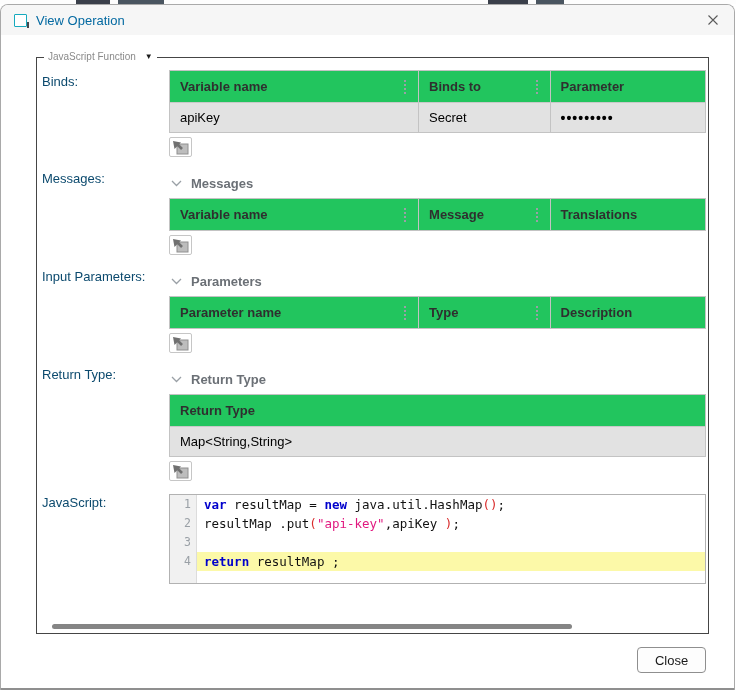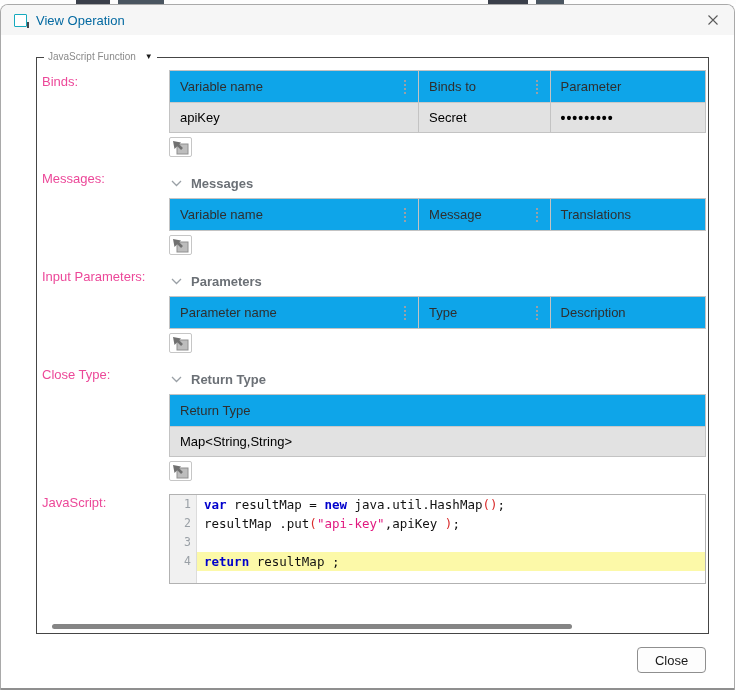--- a/index.html
+++ b/index.html
@@ -41,31 +41,31 @@
     border:1px solid #454545;
     padding:12px 0 16px 4px;
   }
   .legend {
     position:absolute; top:-8px; left:7px; background:#fff; padding:0 4px;
     font-size:10px; color:#8a8a8a; display:flex; align-items:center; line-height:13px;
   }
   .legend .caret { color:#1b1b1b; font-size:8px; margin-left:9px; }
 
   .section-row { display:flex; align-items:flex-start; }
-  .row-label { width:128px; flex:none; font-size:13px; color:#ec4899; padding:4px 0 0 1px; }
+  .row-label { width:128px; flex:none; font-size:13px; color:#0c4a6e; padding:4px 0 0 1px; }
   .section-content { width:537px; }
   .section-header { display:flex; align-items:center; padding:9px 0 7px 2px; }
   .chevron { margin-right:9px; display:flex; }
   .section-title { font-size:13px; font-weight:bold; color:#6b7076; }
 
   .grid { width:537px; border:1px solid #c3c3c3; font-size:13px; background:#fff; }
   .g-row { display:flex; }
   .g-head .cell {
     height:31px; display:flex; align-items:center; justify-content:space-between;
-    padding:0 8px 0 10px; color:#2f2f2f; background:#0ea5e9;
+    padding:0 8px 0 10px; color:#2f2f2f; background:#22c55e;font-weight:bold;
   }
   .g-row .cell:not(:last-child) { border-right:1px solid #c3c3c3; }
   .g-data .cell {
     height:30px; display:flex; align-items:center; padding:0 10px;
     background:var(--row-bg); border-top:1px solid #c9c9c9; color:#000;
   }
   .g-data .cell.pw { font-weight:bold; letter-spacing:1px; font-size:14px; }
   .dots { width:2px; height:14px; flex:none; margin-right:4px;
     background:repeating-linear-gradient(#9aa0a6 0 2px, transparent 2px 4px); }
 
@@ -228,21 +228,21 @@
           <svg width="17" height="15" viewBox="0 0 17 15">
             <rect x="5" y="4" width="11" height="10" fill="#bdbdbd" stroke="#909090" stroke-width="1"></rect>
             <line x1="4" y1="3" x2="10" y2="9" stroke="#707070" stroke-width="2.6"></line>
             <polygon points="1,1 9,2.5 2.5,9" fill="#707070"></polygon>
           </svg>
         </button>
       </div>
     </div>
 
     <div class="section-row">
-      <div class="row-label">Close Type:</div>
+      <div class="row-label">Return Type:</div>
       <div class="section-content">
         <div class="section-header">
           <span class="chevron">
             <svg width="11" height="7" viewBox="0 0 11 7">
                 <polyline points="1,1 5.5,5.5 10,1" stroke="#9aa0a6" stroke-width="1.3" fill="none"></polyline>
               </svg>
           </span>
           <span class="section-title">Return Type</span>
         </div>
         <div class="grid">

